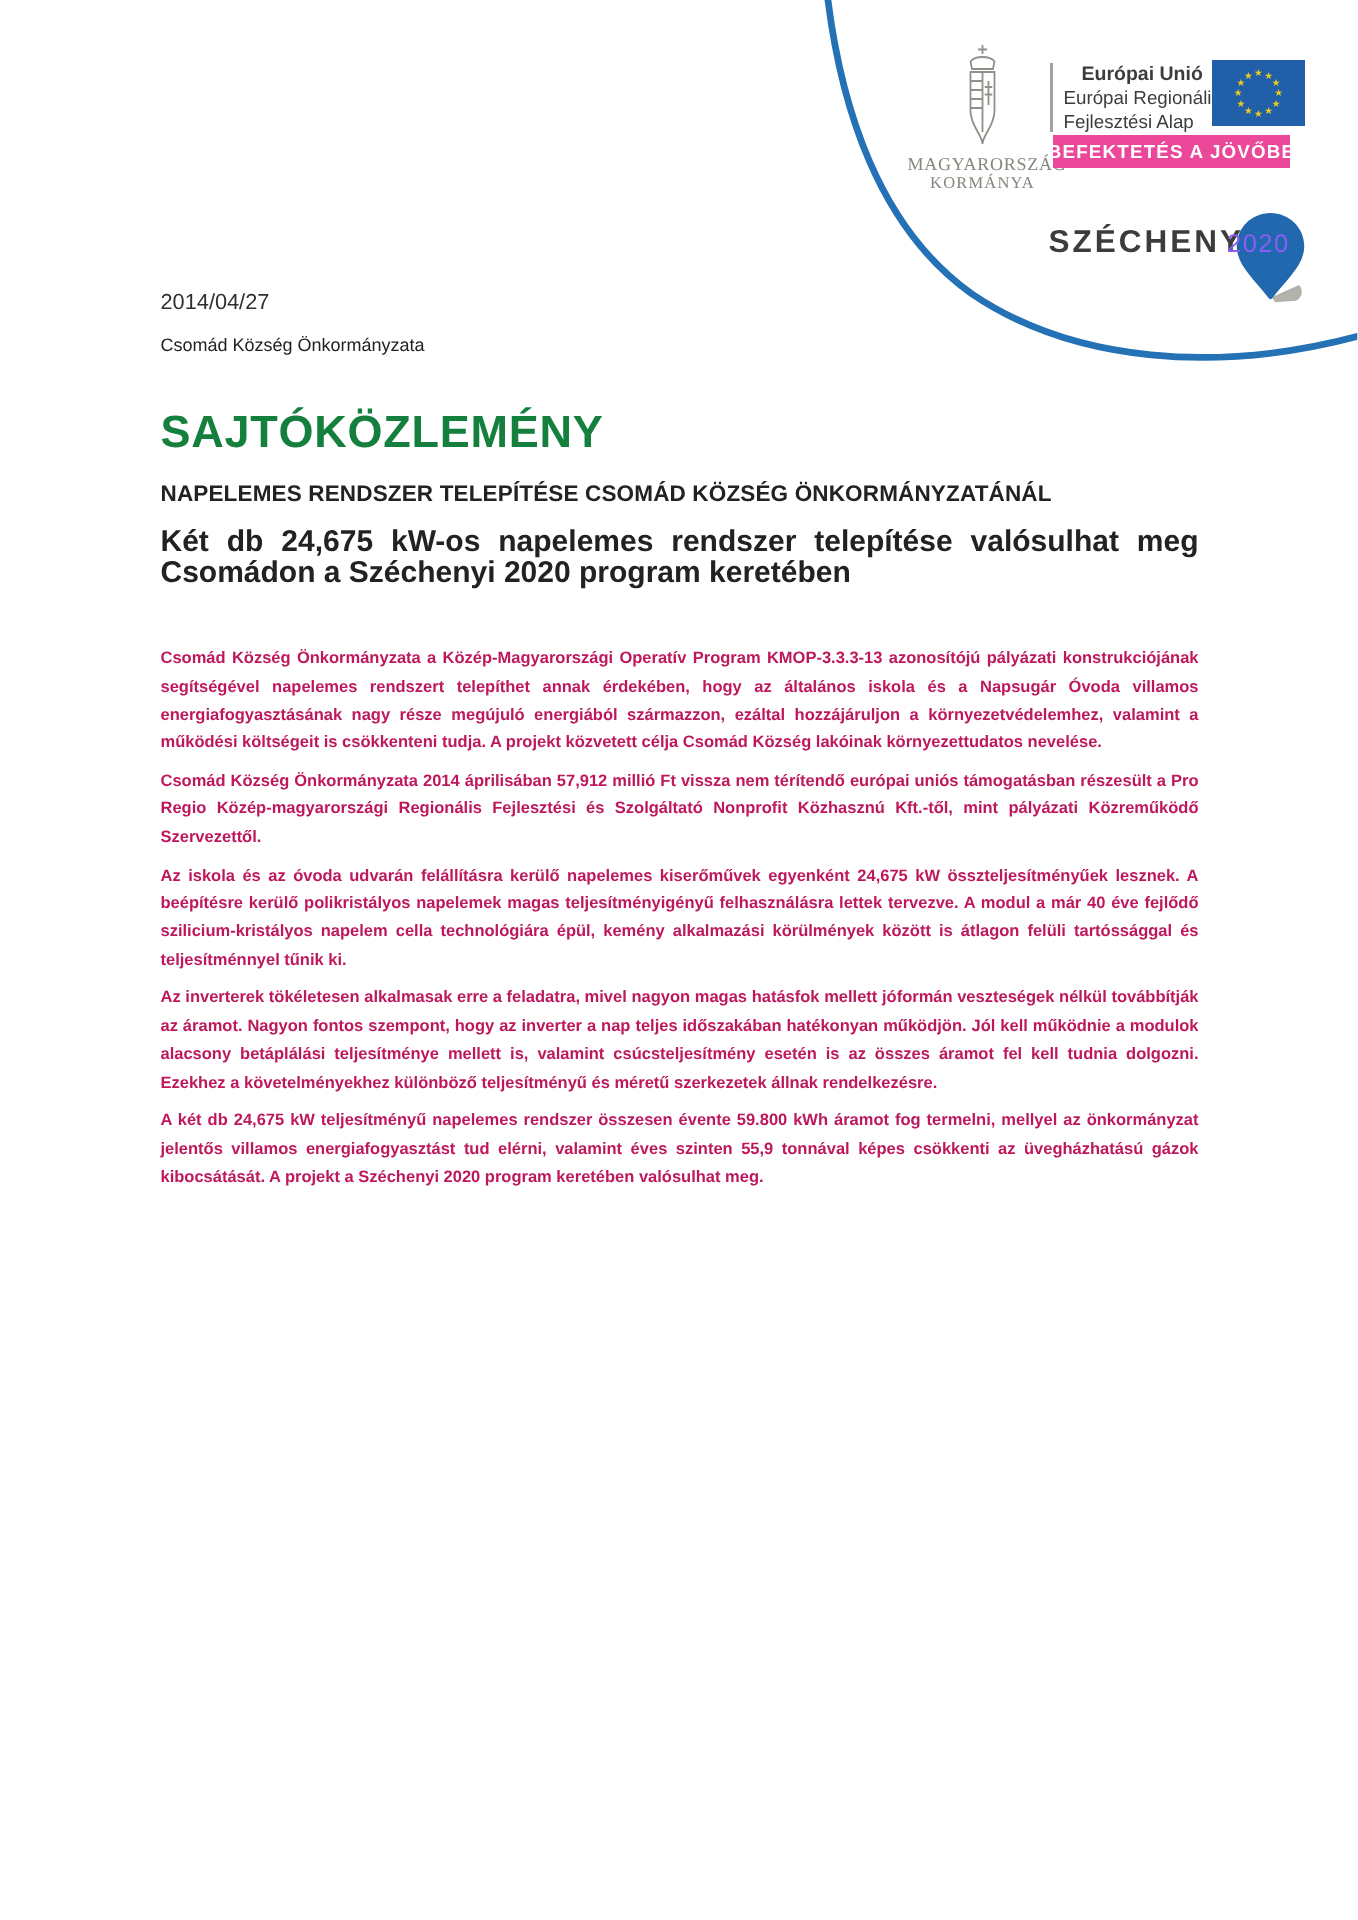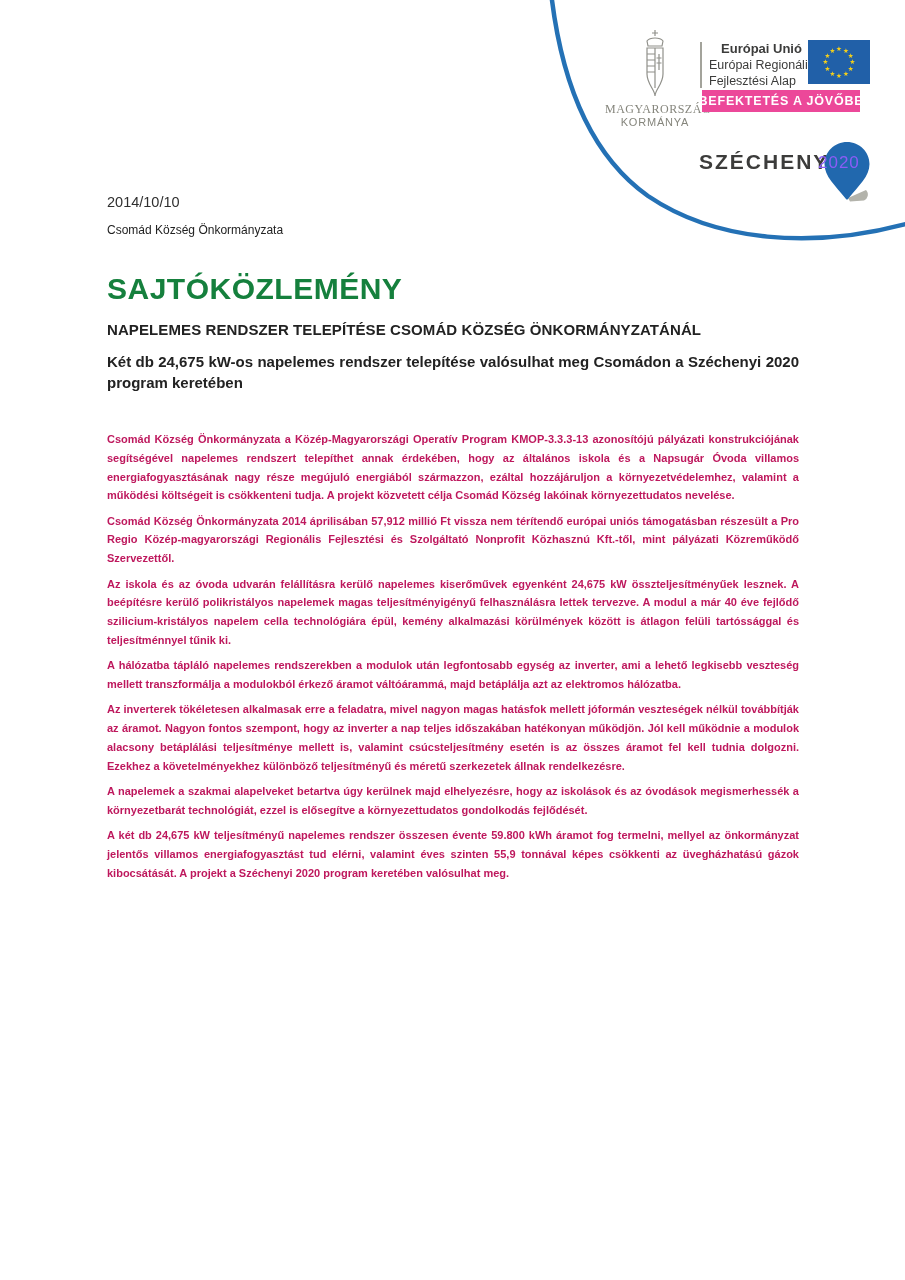--- a/index.html
+++ b/index.html
@@ -21,21 +21,21 @@
   .gov-block {
     position: absolute; left: 605px; top: 30px; width: 100px;
     text-align: center; z-index: 1;
   }
   .gov-crest { display: block; margin: 0 auto 2px auto; }
   .gov-line1 {
     font-family: "Liberation Serif", serif;
     font-size: 12px; letter-spacing: 0.5px; color: #85857c; line-height: 14px;
   }
   .gov-line2 {
-    font-family: Liberation Sans, sans-serif;
+    font-family: Liberation Serif, serif;
     font-size: 11px; letter-spacing: 0.8px; color: #85857c; line-height: 13px;
   }
 
   
   .eu-divider {
     position: absolute; left: 700px; top: 42px; width: 2px; height: 46px;
     background: #a3a39b; z-index: 1;
   }
   .eu-text { position: absolute; left: 709px; top: 41px; z-index: 1; color: #3c3c3b; }
   .eu-line1 { font-size: 13px; font-weight: 700; line-height: 16px; text-align: center; }
@@ -73,21 +73,21 @@
     font-size: 30px; font-weight: 700; color: #15803d; letter-spacing: 0.5px;
     white-space: nowrap;
   }
   .subtitle {
     position: absolute; top: 321px; left: 0; margin: 0;
     font-size: 15px; font-weight: 700; color: #222; letter-spacing: 0.1px;
     white-space: nowrap;
   }
   .lead {
     position: absolute; top: 351px; left: 0; margin: 0; width: 692px;
-    font-size: 15px; font-weight: 700; color: #222;
+    font-size: 20px; font-weight: 700; color: #222;
     line-height: 21px; text-align: justify;
   }
   .bodytext { position: absolute; top: 430px; left: 0; width: 692px; }
   .bodytext p {
     margin: 0 0 6.5px 0;
     font-size: 11px; line-height: 18.8px; text-align: justify; color: #be185d; font-weight: bold;
   }
 </style>
 </head>
 <body>
@@ -141,30 +141,28 @@
   <div class="banner">BEFEKTETÉS A JÖVŐBE</div>
 
   <div class="szechenyi-word">SZÉCHENYI</div>
   <svg class="pin-svg" width="56" height="66" viewBox="0 0 56 66" aria-hidden="true">
     <path d="M27,58 L45,50 C48,53 47.5,58 43,60.5 L29,61.5 Z" fill="#b3b3ab"></path>
     <path d="M26,2 C38.5,2 48.5,12 48.5,24 C48.5,36.5 38,45 27,59 C26.5,59.7 25.5,59.7 25,59 C14,45 3.5,36.5 3.5,24 C3.5,12 13.5,2 26,2 Z" fill="#2168ae"></path>
   </svg>
   <div class="pin-year">2020</div>
 
   <div class="content">
-    <div class="date">2014/10/10</div>
+    <div class="date">2014/04/27</div>
     <div class="org">Csomád Község Önkormányzata</div>
     <h1 class="title">SAJTÓKÖZLEMÉNY</h1>
     <h2 class="subtitle">NAPELEMES RENDSZER TELEPÍTÉSE CSOMÁD KÖZSÉG ÖNKORMÁNYZATÁNÁL</h2>
     <p class="lead">Két db 24,675 kW-os napelemes rendszer telepítése valósulhat meg Csomádon a Széchenyi 2020 program keretében</p>
 
     <div class="bodytext">
       <p>Csomád Község Önkormányzata a Közép-Magyarországi Operatív Program KMOP-3.3.3-13 azonosítójú pályázati konstrukciójának segítségével napelemes rendszert telepíthet annak érdekében, hogy az általános iskola és a Napsugár Óvoda villamos energiafogyasztásának nagy része megújuló energiából származzon, ezáltal hozzájáruljon a környezetvédelemhez, valamint a működési költségeit is csökkenteni tudja. A projekt közvetett célja Csomád Község lakóinak környezettudatos nevelése.</p>
       <p>Csomád Község Önkormányzata 2014 áprilisában 57,912 millió Ft vissza nem térítendő európai uniós támogatásban részesült a Pro Regio Közép-magyarországi Regionális Fejlesztési és Szolgáltató Nonprofit Közhasznú Kft.-től, mint pályázati Közreműködő Szervezettől.</p>
       <p>Az iskola és az óvoda udvarán felállításra kerülő napelemes kiserőművek egyenként 24,675 kW összteljesítményűek lesznek. A beépítésre kerülő polikristályos napelemek magas teljesítményigényű felhasználásra lettek tervezve. A modul a már 40 éve fejlődő szilicium-kristályos napelem cella technológiára épül, kemény alkalmazási körülmények között is átlagon felüli tartóssággal és teljesítménnyel tűnik ki.</p>
-      <p>A hálózatba tápláló napelemes rendszerekben a modulok után legfontosabb egység az inverter, ami a lehető legkisebb veszteség mellett transzformálja a modulokból érkező áramot váltóárammá, majd betáplálja azt az elektromos hálózatba.</p>
       <p>Az inverterek tökéletesen alkalmasak erre a feladatra, mivel nagyon magas hatásfok mellett jóformán veszteségek nélkül továbbítják az áramot. Nagyon fontos szempont, hogy az inverter a nap teljes időszakában hatékonyan működjön. Jól kell működnie a modulok alacsony betáplálási teljesítménye mellett is, valamint csúcsteljesítmény esetén is az összes áramot fel kell tudnia dolgozni. Ezekhez a követelményekhez különböző teljesítményű és méretű szerkezetek állnak rendelkezésre.</p>
-      <p>A napelemek a szakmai alapelveket betartva úgy kerülnek majd elhelyezésre, hogy az iskolások és az óvodások megismerhessék a környezetbarát technológiát, ezzel is elősegítve a környezettudatos gondolkodás fejlődését.</p>
       <p>A két db 24,675 kW teljesítményű napelemes rendszer összesen évente 59.800 kWh áramot fog termelni, mellyel az önkormányzat jelentős villamos energiafogyasztást tud elérni, valamint éves szinten 55,9 tonnával képes csökkenti az üvegházhatású gázok kibocsátását. A projekt a Széchenyi 2020 program keretében valósulhat meg.</p>
     </div>
   </div>
 
 </div>
 
 </body></html>

